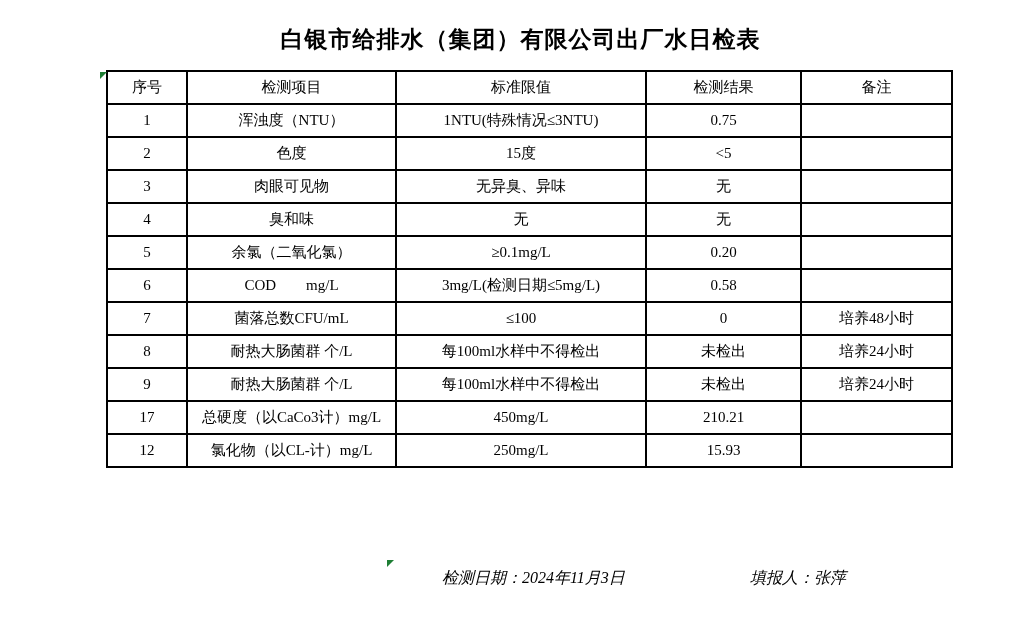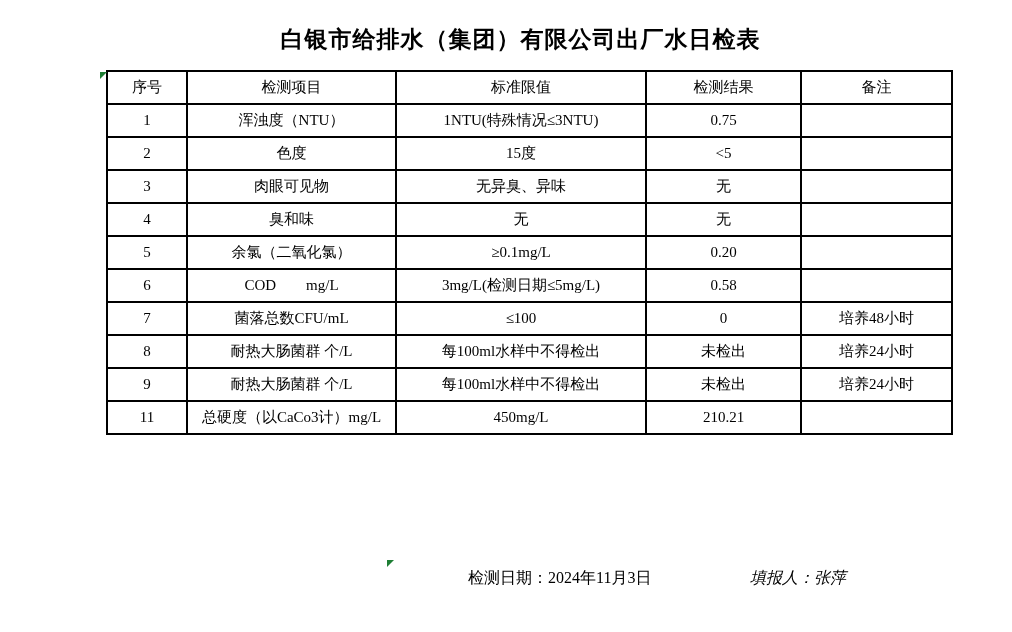--- a/index.html
+++ b/index.html
@@ -48,21 +48,21 @@
   .bottom-marker{
     position:absolute;
     left:387px;top:560px;
     width:0;height:0;
     border-top:7px solid #1e7e34;
     border-right:7px solid transparent;
   }
   .footer-line{position:absolute;top:568px;left:0;width:1012px;height:22px;}
   .footer-item{position:absolute;font-size:16px;white-space:pre;}
   .footer-sampling{left:140px;}
-  .footer-test{left:468px;}
+  .footer-test{left:442px;font-style:italic;}
   .footer-reporter{left:750px;font-style:italic;}
 </style>
 </head>
 <body>
 
 <div class="page">
 
   <div class="doc-title">白银市给排水（集团）有限公司出厂水日检表</div>
 
   <table class="report">
@@ -150,27 +150,34 @@
   <tr>
     <td><span>9</span></td>
     <td><span>耐热大肠菌群 个/L</span></td>
     <td><span>每100ml水样中不得检出</span></td>
     <td><span>未检出</span></td>
     <td><span>培养24小时</span></td>
   </tr>
 
 
   <tr>
-    <td><span>11</span></td>
+    <td><span>17</span></td>
     <td><span>总硬度（以CaCo3计）mg/L</span></td>
     <td><span>450mg/L</span></td>
     <td><span>210.21</span></td>
     <td><span></span></td>
   </tr>
 
+  <tr>
+    <td><span>12</span></td>
+    <td><span>氯化物（以CL-计）mg/L</span></td>
+    <td><span>250mg/L</span></td>
+    <td><span>15.93</span></td>
+    <td><span></span></td>
+  </tr>
 
 </tbody>
   </table>
 
   <div class="corner-marker"></div>
   <div class="bottom-marker"></div>
 
   <div class="footer-line">
     <span class="footer-item footer-test">检测日期：2024年11月3日</span>
     <span class="footer-item footer-reporter">填报人：张萍</span>

